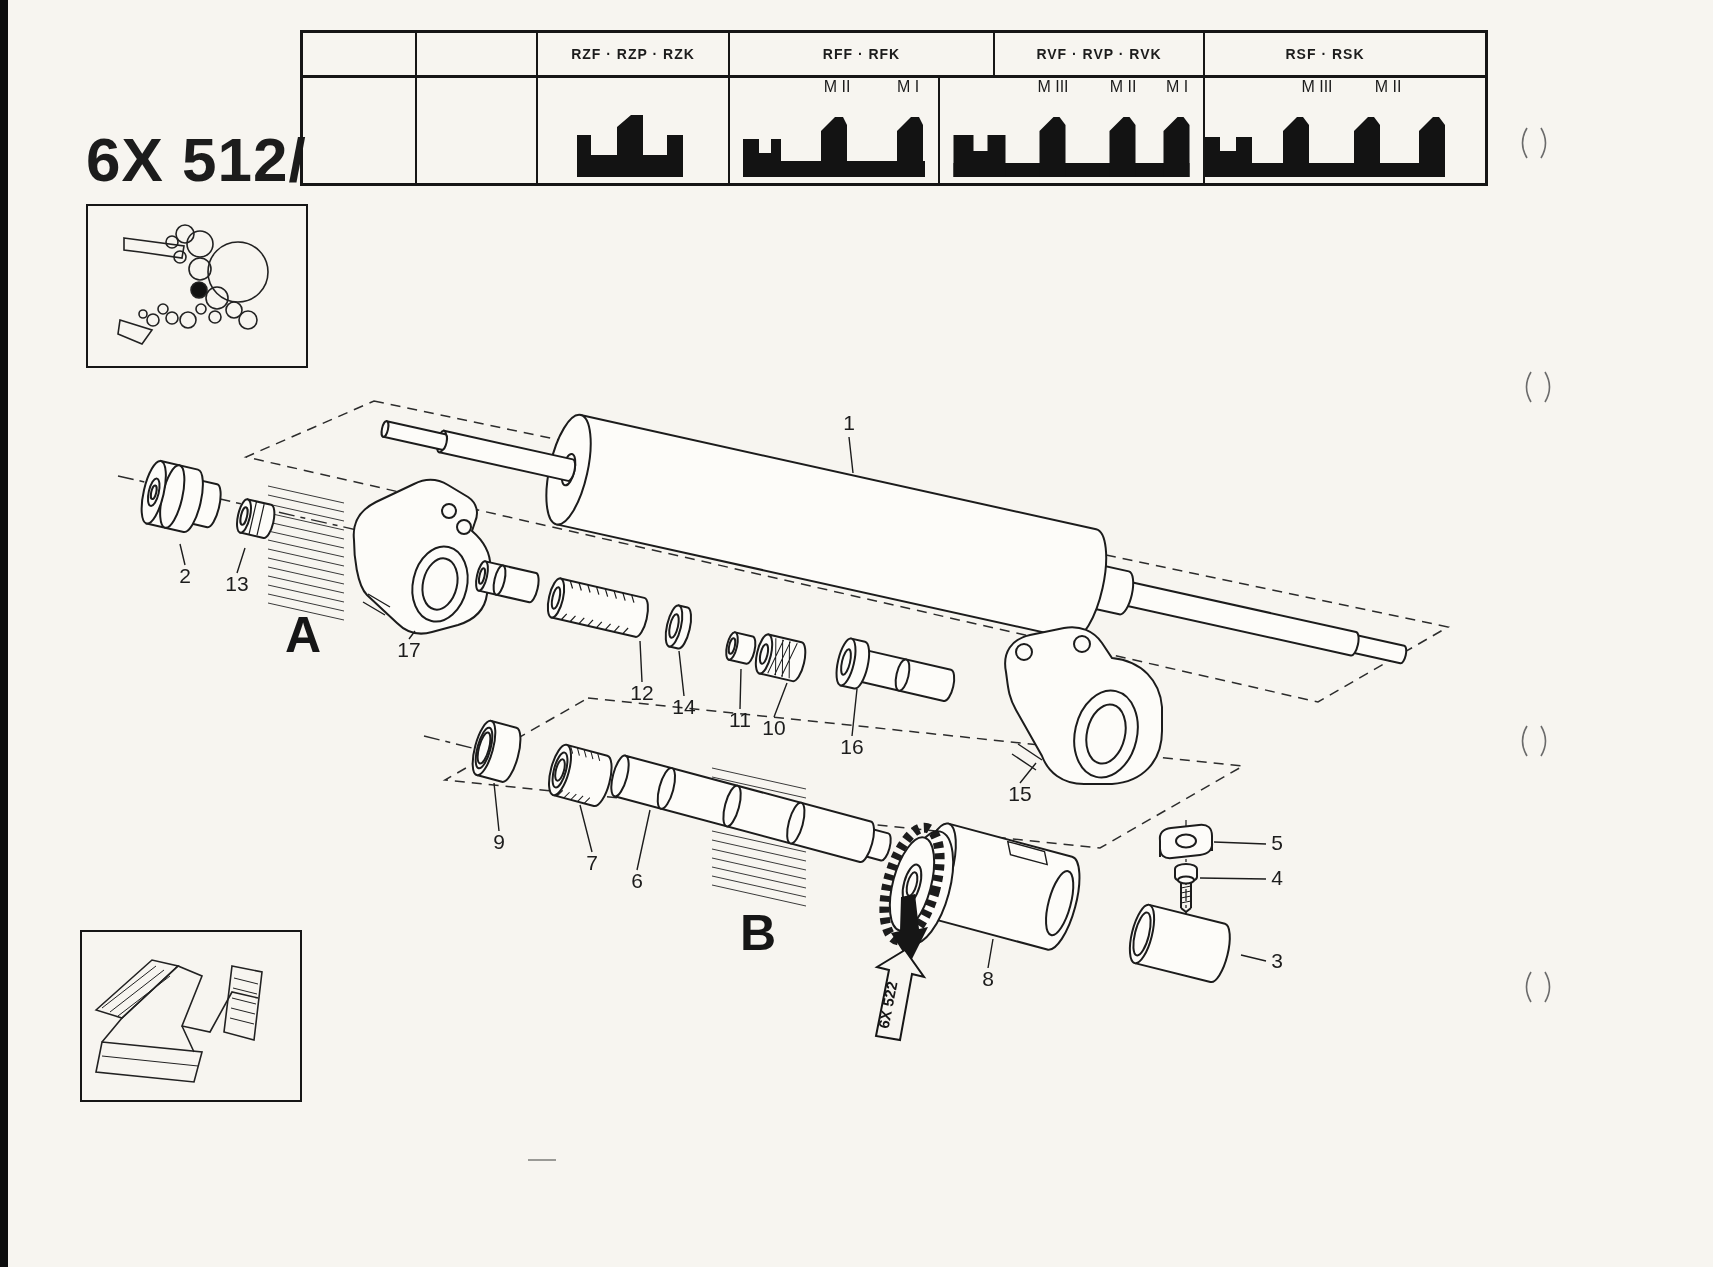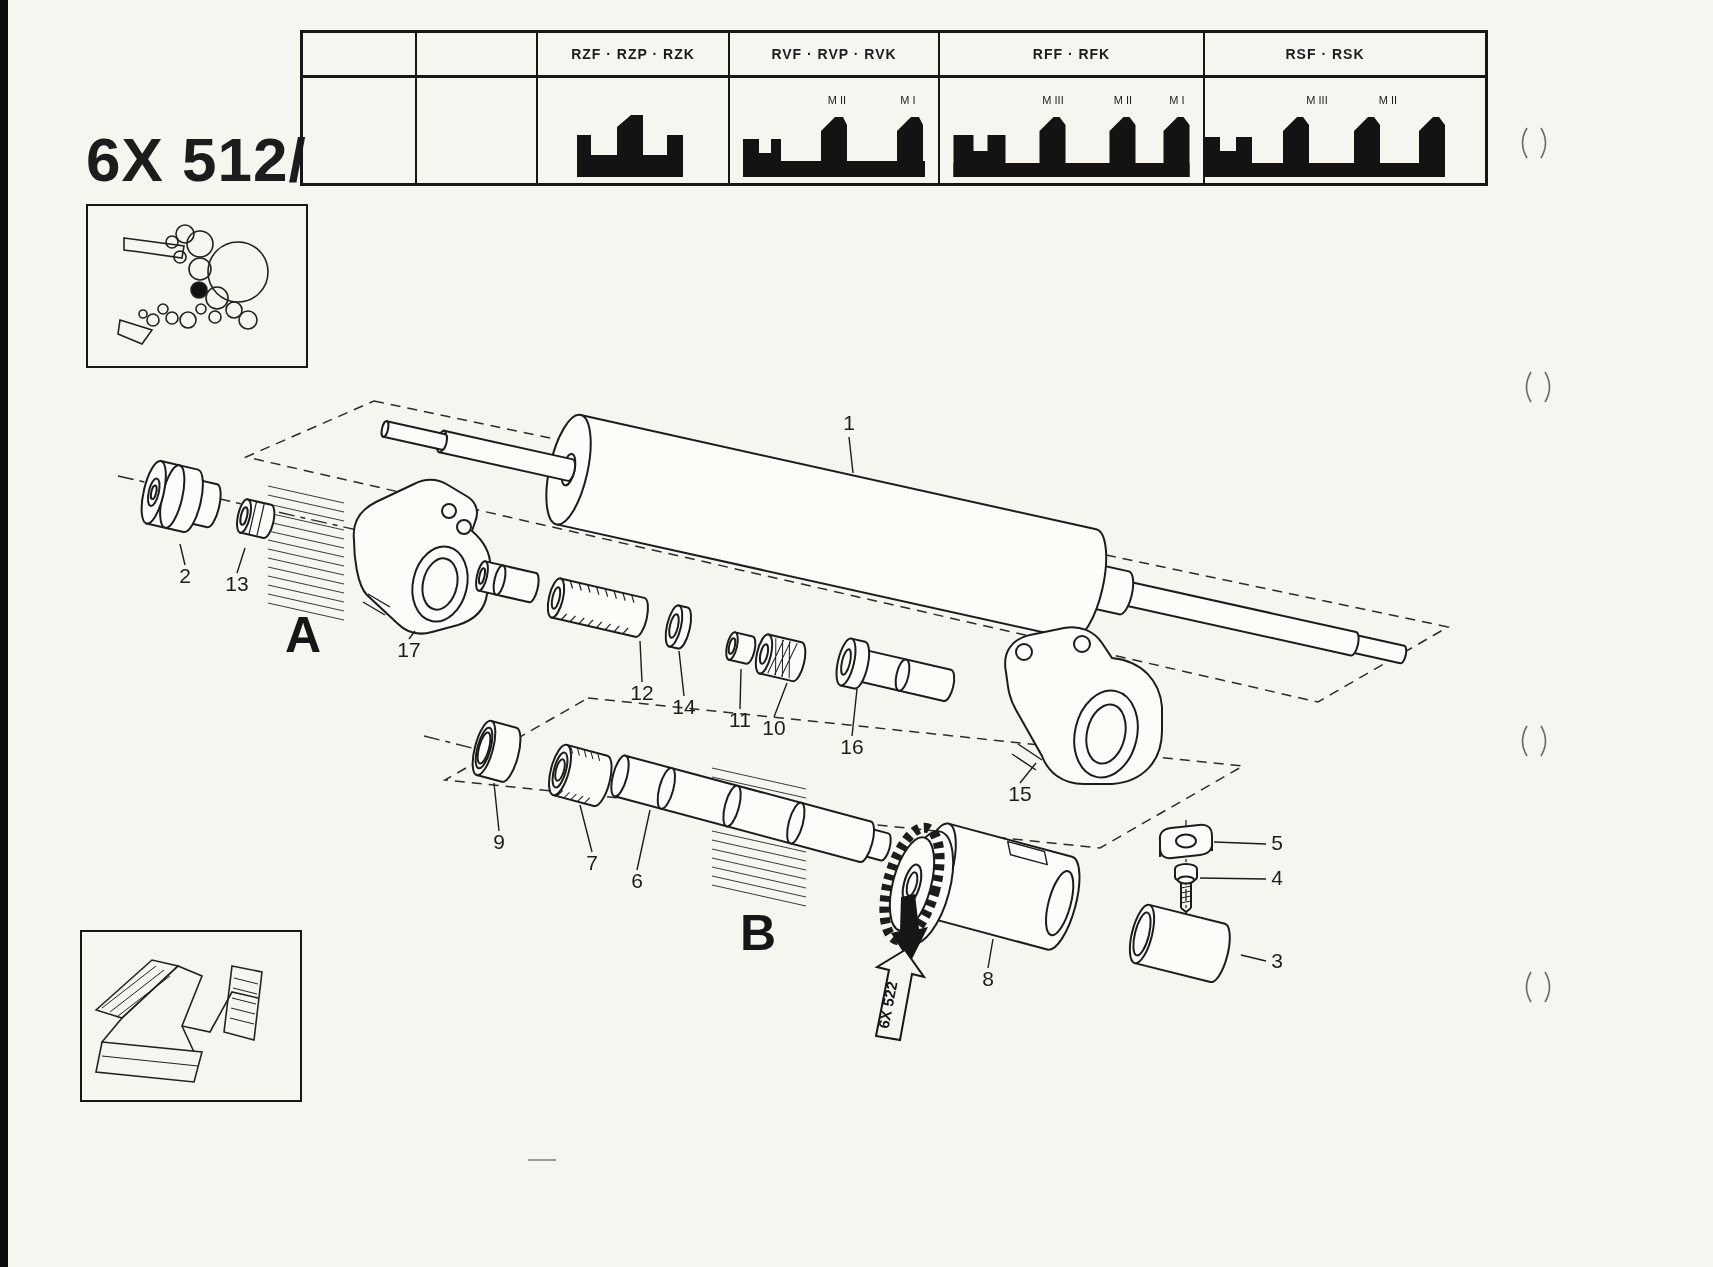--- a/index.html
+++ b/index.html
@@ -10,21 +10,21 @@
 
   
   .htable{position:absolute;left:300px;top:30px;width:1188px;height:156px;border:3px solid #161616;
           box-sizing:border-box;}
   .hrow{display:flex;height:45px;border-bottom:3px solid #161616;box-sizing:border-box;}
   .brow{display:flex;height:105px;}
   .hcell,.bcell{box-sizing:border-box;border-left:2.5px solid #161616;position:relative;flex:none;overflow:hidden;}
   .hcell:first-child,.bcell:first-child{border-left:none;}
   .w0{width:112px}.w1{width:121px}.w2{width:192px}.w3{width:210px}.w4{width:265px}.w5{width:242px}
   .hcell{display:flex;align-items:center;justify-content:center;font-weight:700;font-size:14px;letter-spacing:1px;}
-  .mk{position:absolute;top:16px;transform:translateX(-50%);font-size:11px;}
+  .mk{position:absolute;top:0;transform:translateX(-50%);font-size:16px;}
   .sil{position:absolute;bottom:4px;left:50%;transform:translateX(-50%);}
 
   .inset{position:absolute;border:2.5px solid #161616;background:transparent;}
   #inset1{left:86px;top:204px;width:218px;height:160px;}
   #inset2{left:80px;top:930px;width:218px;height:168px;}
   .inset svg{display:block;width:100%;height:100%;}
 
   .main-svg{position:absolute;left:0;top:0;}
   svg text{font-family:"Liberation Sans",sans-serif;}
   .plabel{font-size:21px;fill:#1c1c1c;text-anchor:middle;}
@@ -42,25 +42,25 @@
     <div class="hrow">
       <div class="hcell w0">
           <span></span>
         </div>
       <div class="hcell w1">
           <span></span>
         </div>
       <div class="hcell w2">
           <span>RZF · RZP · RZK</span>
         </div>
+      <div class="hcell w4">
+          <span>RFF · RFK</span>
+        </div>
       <div class="hcell w3">
           <span>RVF · RVP · RVK</span>
-        </div>
-      <div class="hcell w4">
-          <span>RFF · RFK</span>
         </div>
       <div class="hcell w5">
           <span>RSF · RSK</span>
         </div>
     </div>
     <div class="brow">
       <div class="bcell w0"></div>
       <div class="bcell w1"></div>
       <div class="bcell w2">
         <svg class="sil" width="192" height="70">

